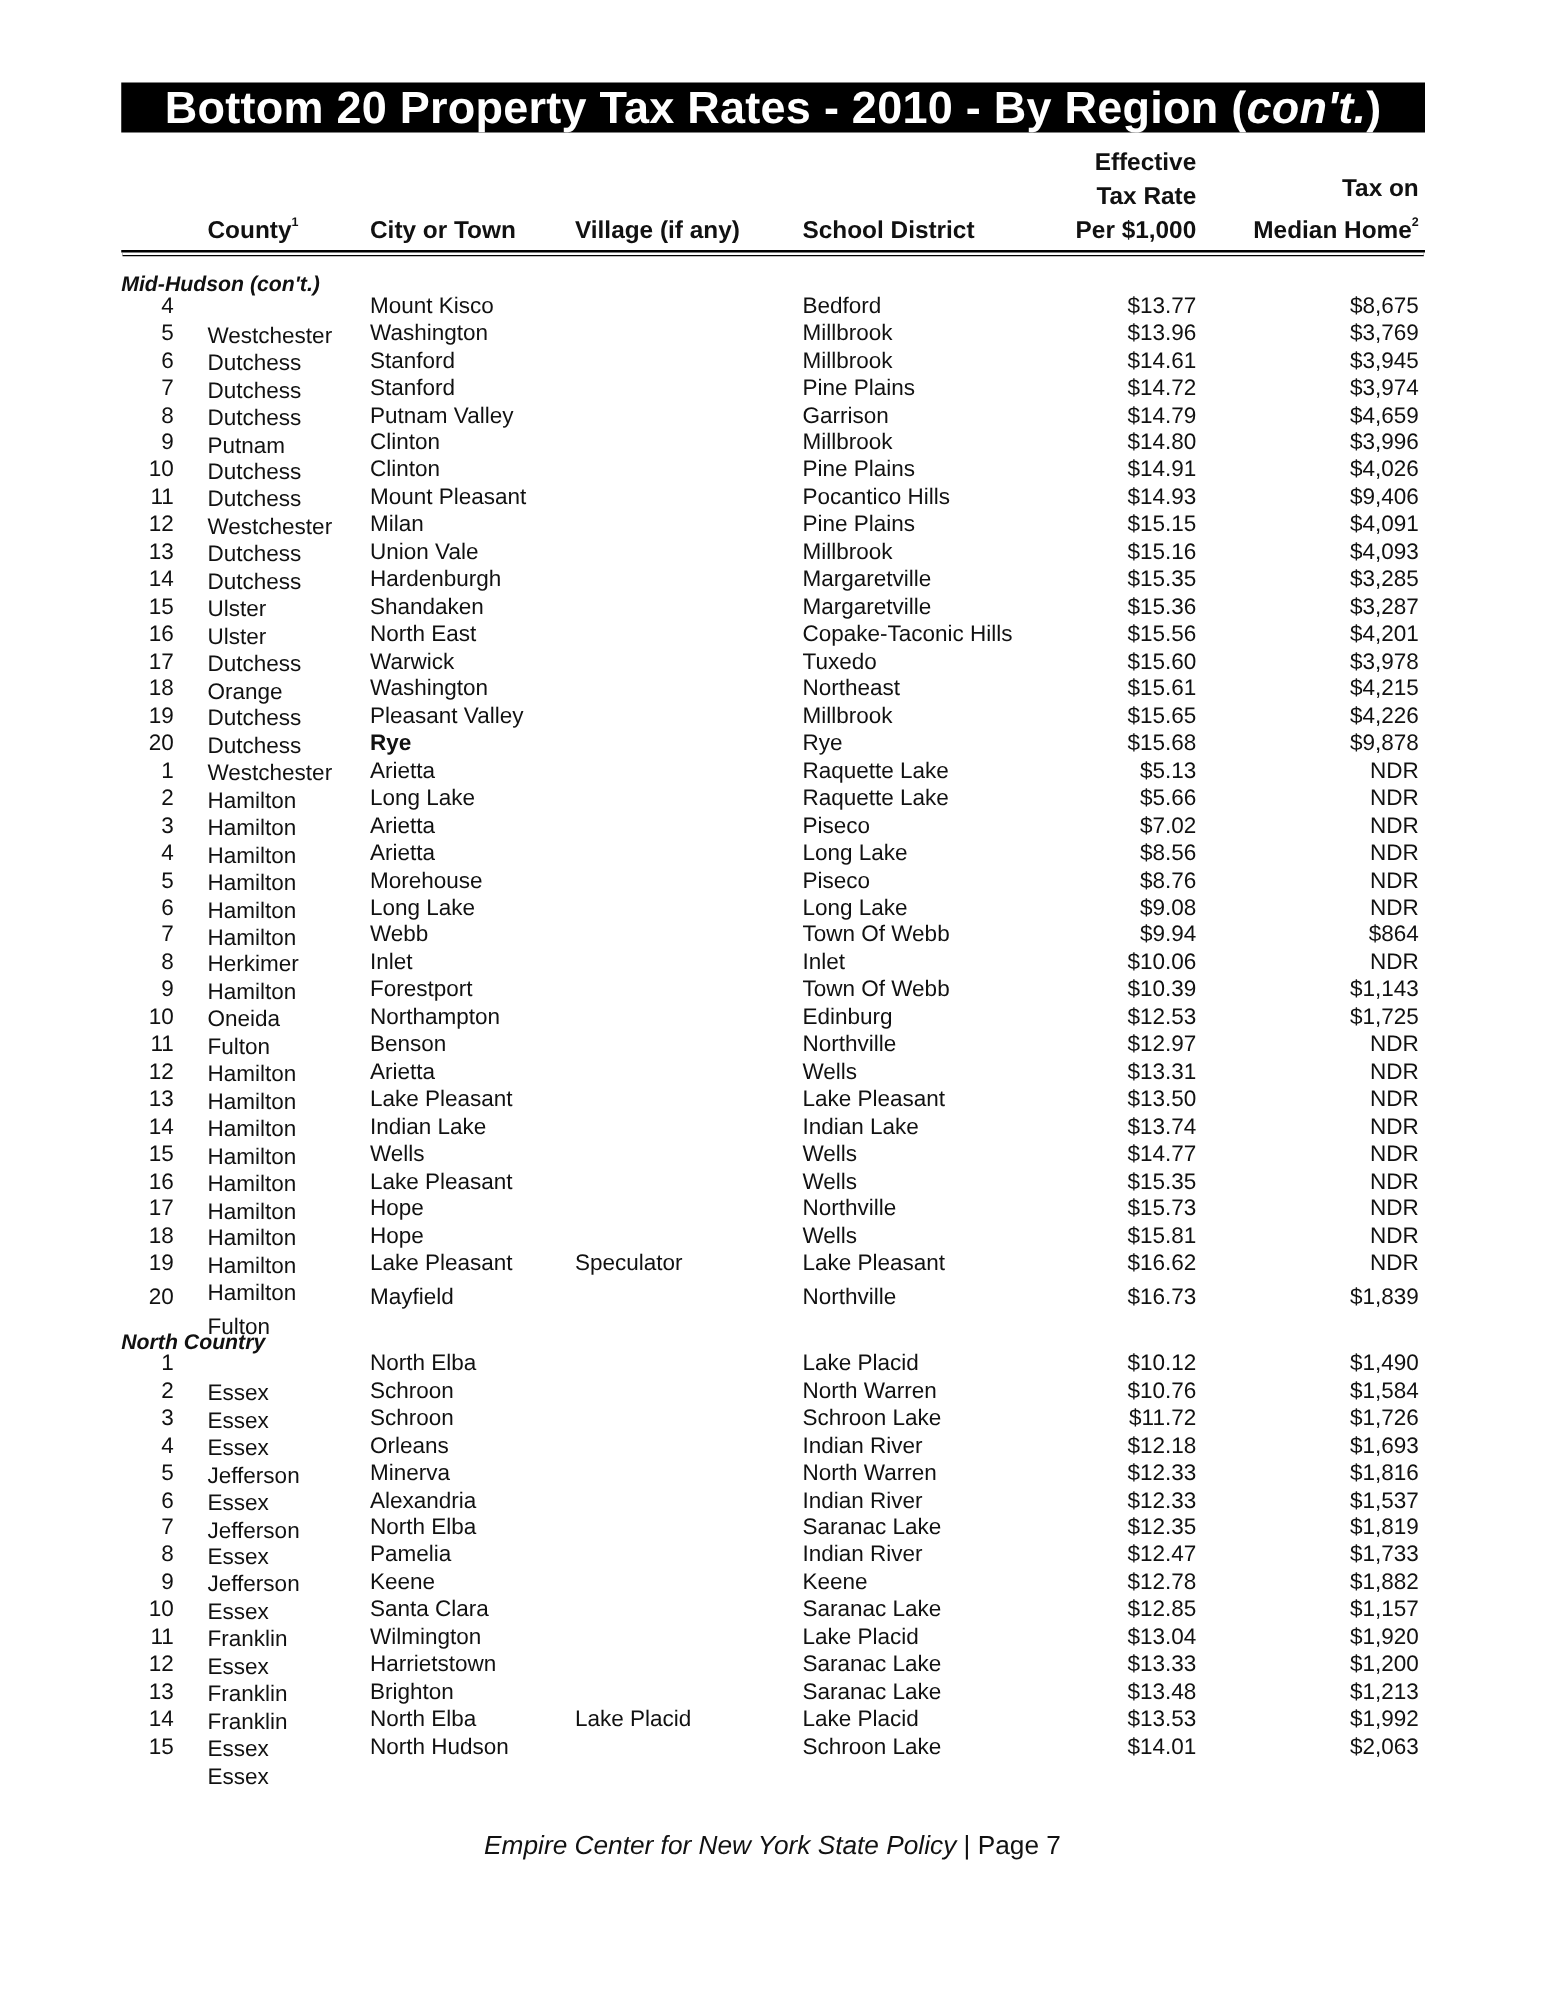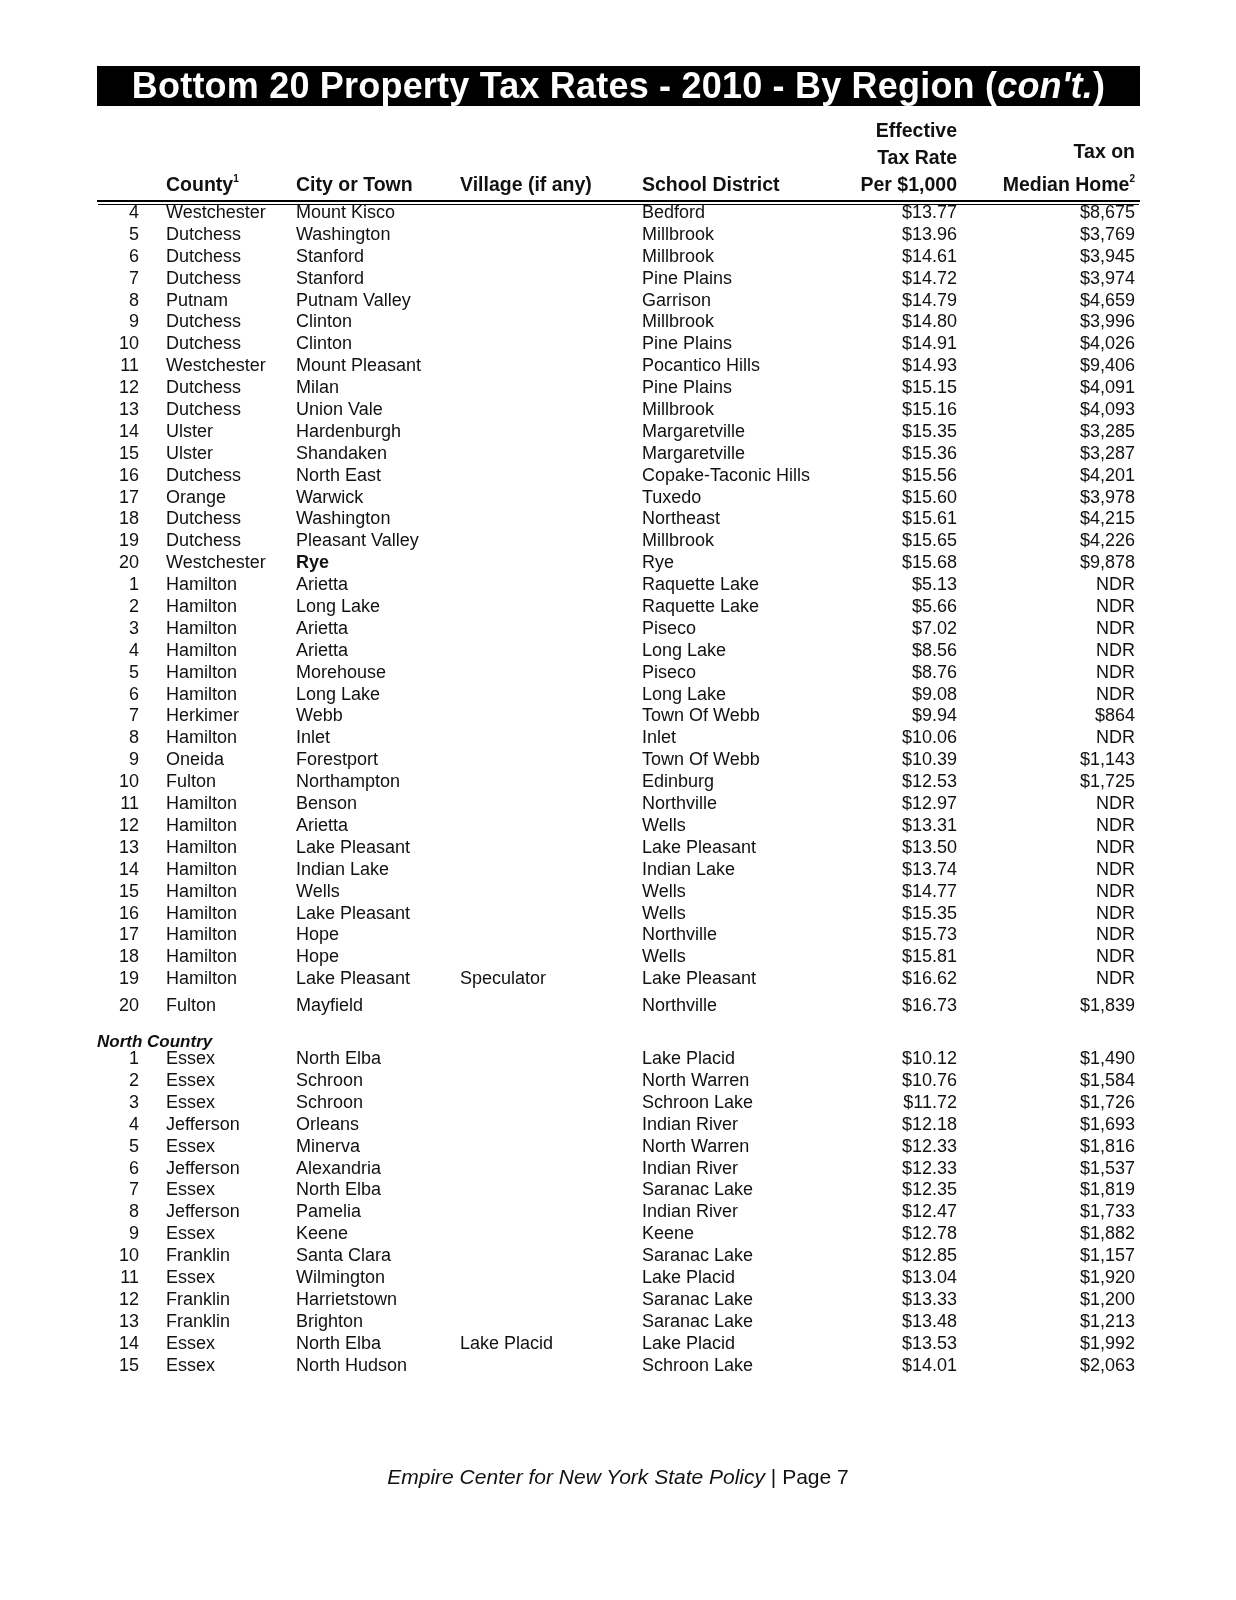--- a/index.html
+++ b/index.html
@@ -14,21 +14,21 @@
   .h-city { left: 199px; bottom: 2px; }
   .h-village { left: 363px; bottom: 2px; }
   .h-school { left: 545px; bottom: 2px; }
   .h-rate { right: 183px; bottom: 2px; text-align: right; }
   .h-tax { right: 5px; bottom: 2px; text-align: right; }
   .region { font-weight: bold; font-style: italic; font-size: 17px; height: 22px; line-height: 22px; margin-top: 10px; }
   .region sup { font-size: 9px; vertical-align: 7px; }
   .row { position: relative; height: 21.9px; font-size: 18px; line-height: 21.9px; }
   .row span { position: absolute; top: 0; white-space: nowrap; }
   .c-rank { left: 0; width: 42px; text-align: right; }
-  .c-county { left: 69px; }
+  .c-county { left: 69px; margin-top: 24px; }
   .c-city { left: 199px; }
   .c-village { left: 363px; }
   .c-school { left: 545px; }
   .c-rate { right: 183px; text-align: right; }
   .c-tax { right: 5px; text-align: right; }
   .bold { font-weight: bold; }
   .row.tall { height: 26px; line-height: 30px; }
   .footer { position: absolute; top: 1465px; left: 0; width: 1236px; text-align: center; font-size: 21px; }
   .footer i { font-style: italic; }
 </style>
@@ -52,20 +52,21 @@
       <div>Tax Rate</div>
       <div>Per $1,000</div>
     </div>
     <div class="hcell h-tax">
       <div>Tax on</div>
       <div><span>Median Home</span><sup>2</sup></div>
     </div>
   </div>
 
   <div id="table-body">
+      <div class="region"><span>Mid-Hudson (con't.)</span><sup></sup></div>
       <div class="row">
         <span class="c-rank">4</span>
         <span class="c-county">Westchester</span>
         <span class="c-city">Mount Kisco</span>
         <span class="c-village"></span>
         <span class="c-school">Bedford</span>
         <span class="c-rate">$13.77</span>
         <span class="c-tax">$8,675</span>
       </div>
       <div class="row">

